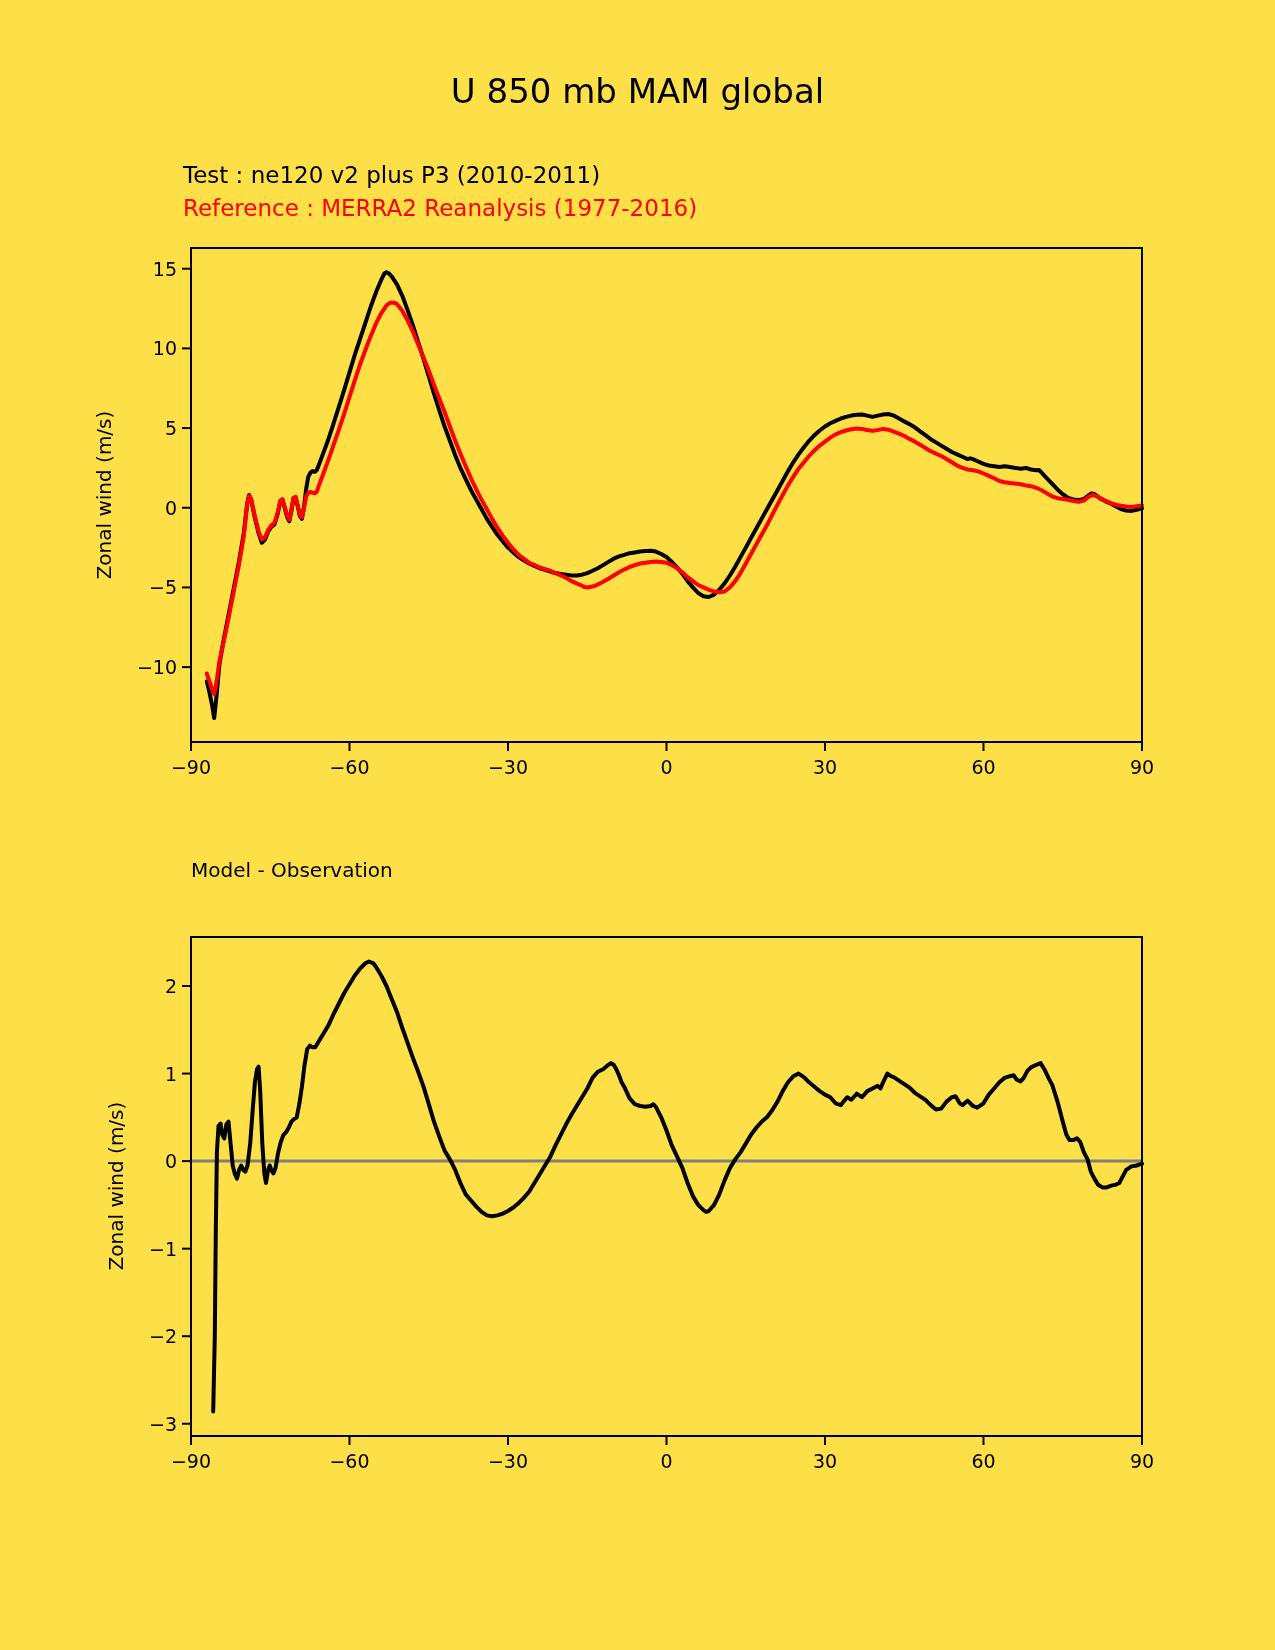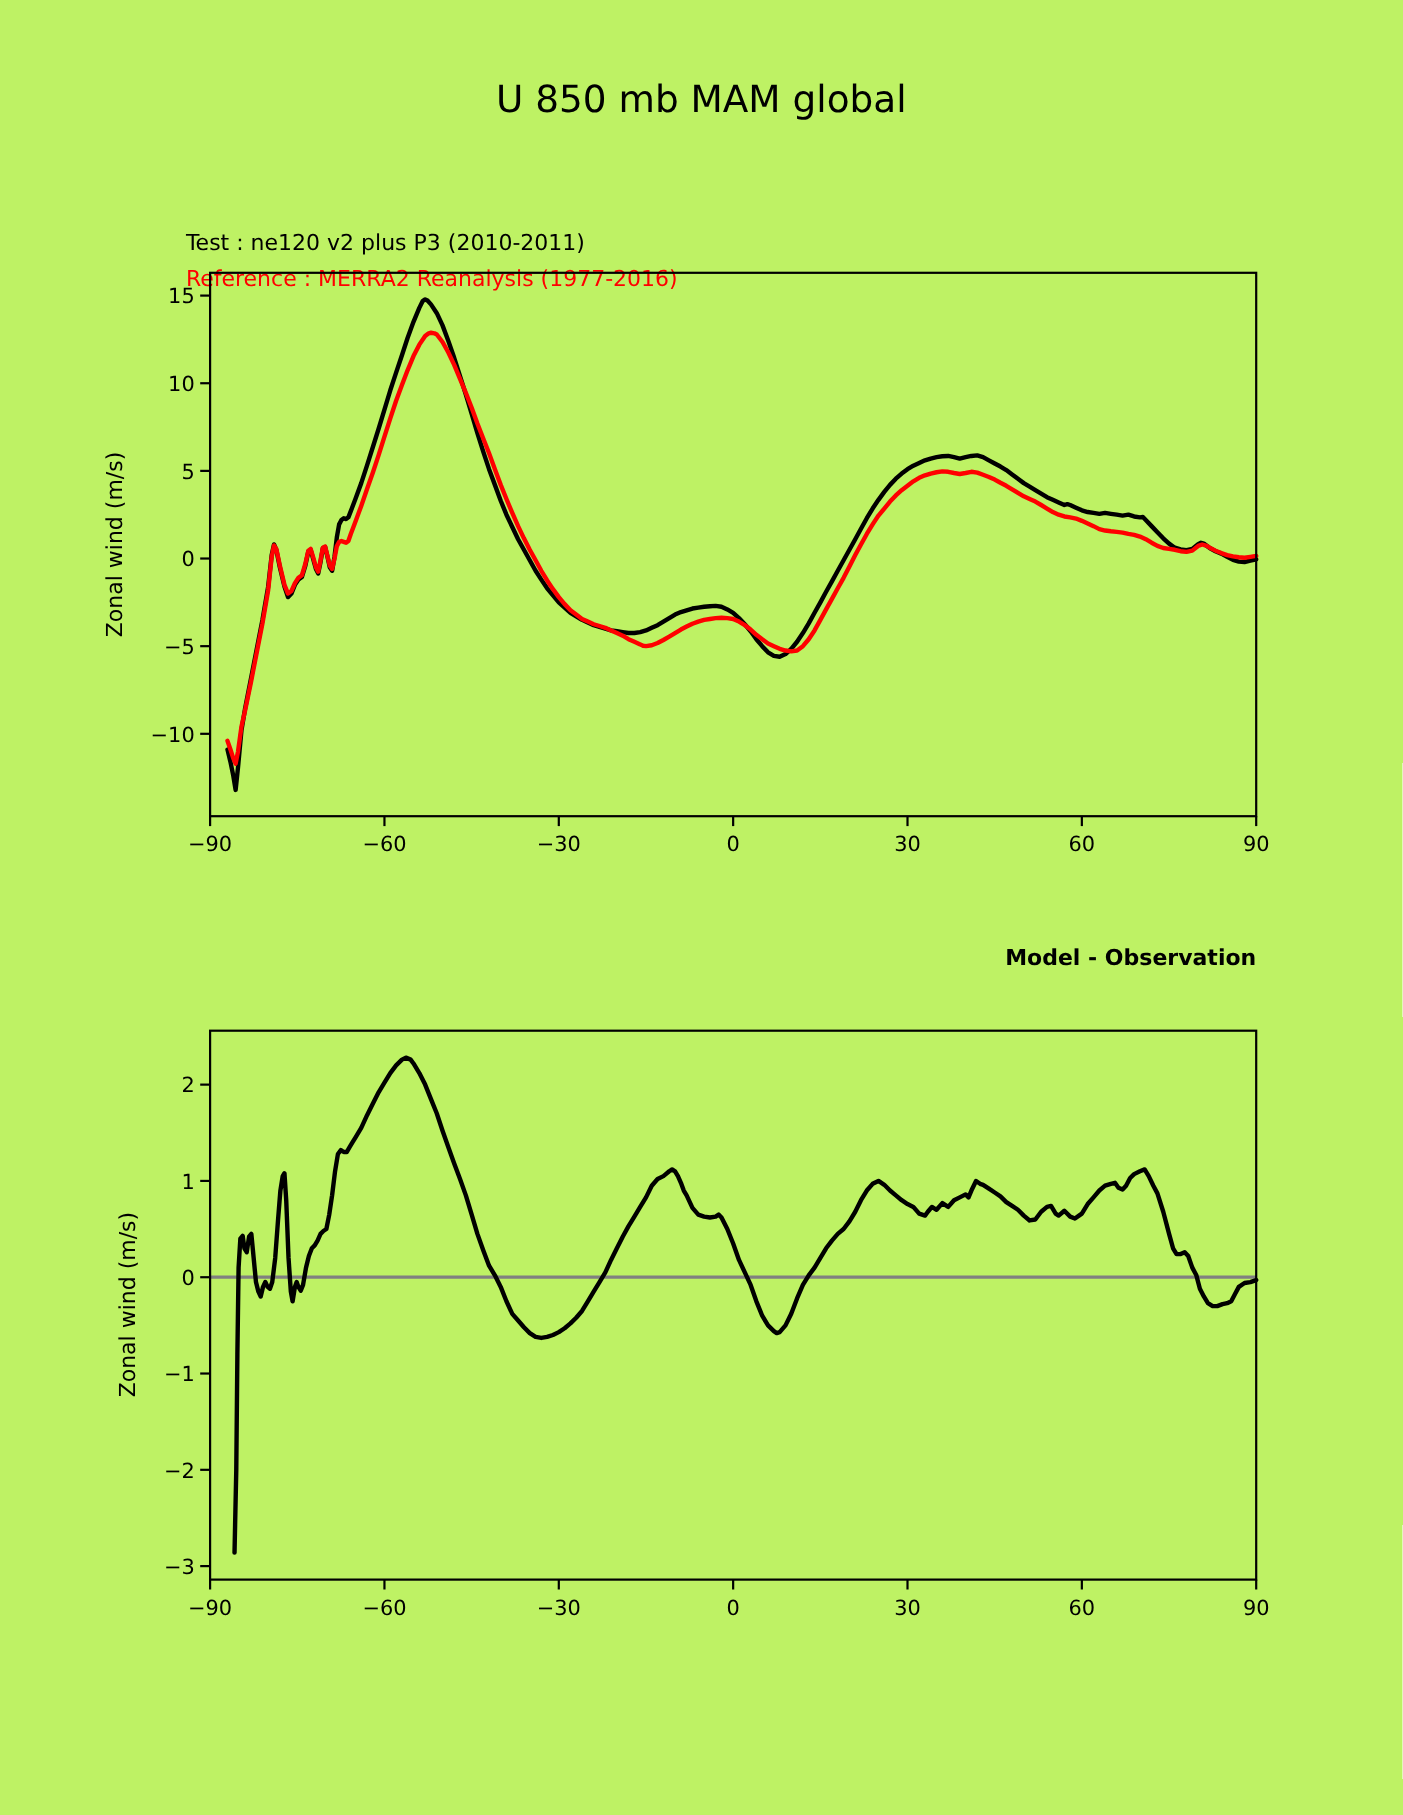--- a/index.html
+++ b/index.html
@@ -1,24 +1,24 @@
 <!DOCTYPE html>
 <html><head>
 <meta charset="utf-8">
 <style>
   html,body{margin:0;padding:0;background:#ffffff;}
-  .page{position:relative;width:1275px;height:1650px;background:#bef264;
+  .page{position:relative;width:1275px;height:1650px;background:#fde047;
         font-family:"DejaVu Sans","Liberation Sans",sans-serif;color:#000;overflow:hidden;}
   .fig-title{position:absolute;top:72px;left:0;width:1275px;text-align:center;
              font-size:34px;line-height:38px;}
-  .anno{position:absolute;left:169px;font-size:20px;line-height:24px;white-space:nowrap;margin-top:45px;}
+  .anno{position:absolute;left:183px;font-size:23px;line-height:24px;white-space:nowrap;}
   .anno-test{top:163px;}
   .anno-ref{top:196px;}
-  .sub-title{position:absolute;top:858px;left:191px;width:951px;text-align:right;
-             font-size:20px;line-height:24px;font-weight:bold;}
+  .sub-title{position:absolute;top:858px;left:191px;width:951px;text-align:left;
+             font-size:20px;line-height:24px;}
   .ylabel{position:absolute;font-size:20px;white-space:nowrap;
           transform:translate(-50%,-50%) rotate(-90deg);}
   .ylabel-top{left:104px;top:495px;}
   .ylabel-bottom{left:116px;top:1186px;}
   svg.charts{position:absolute;left:0;top:0;}
 </style>
 </head>
 <body>
 
 <div class="page">

